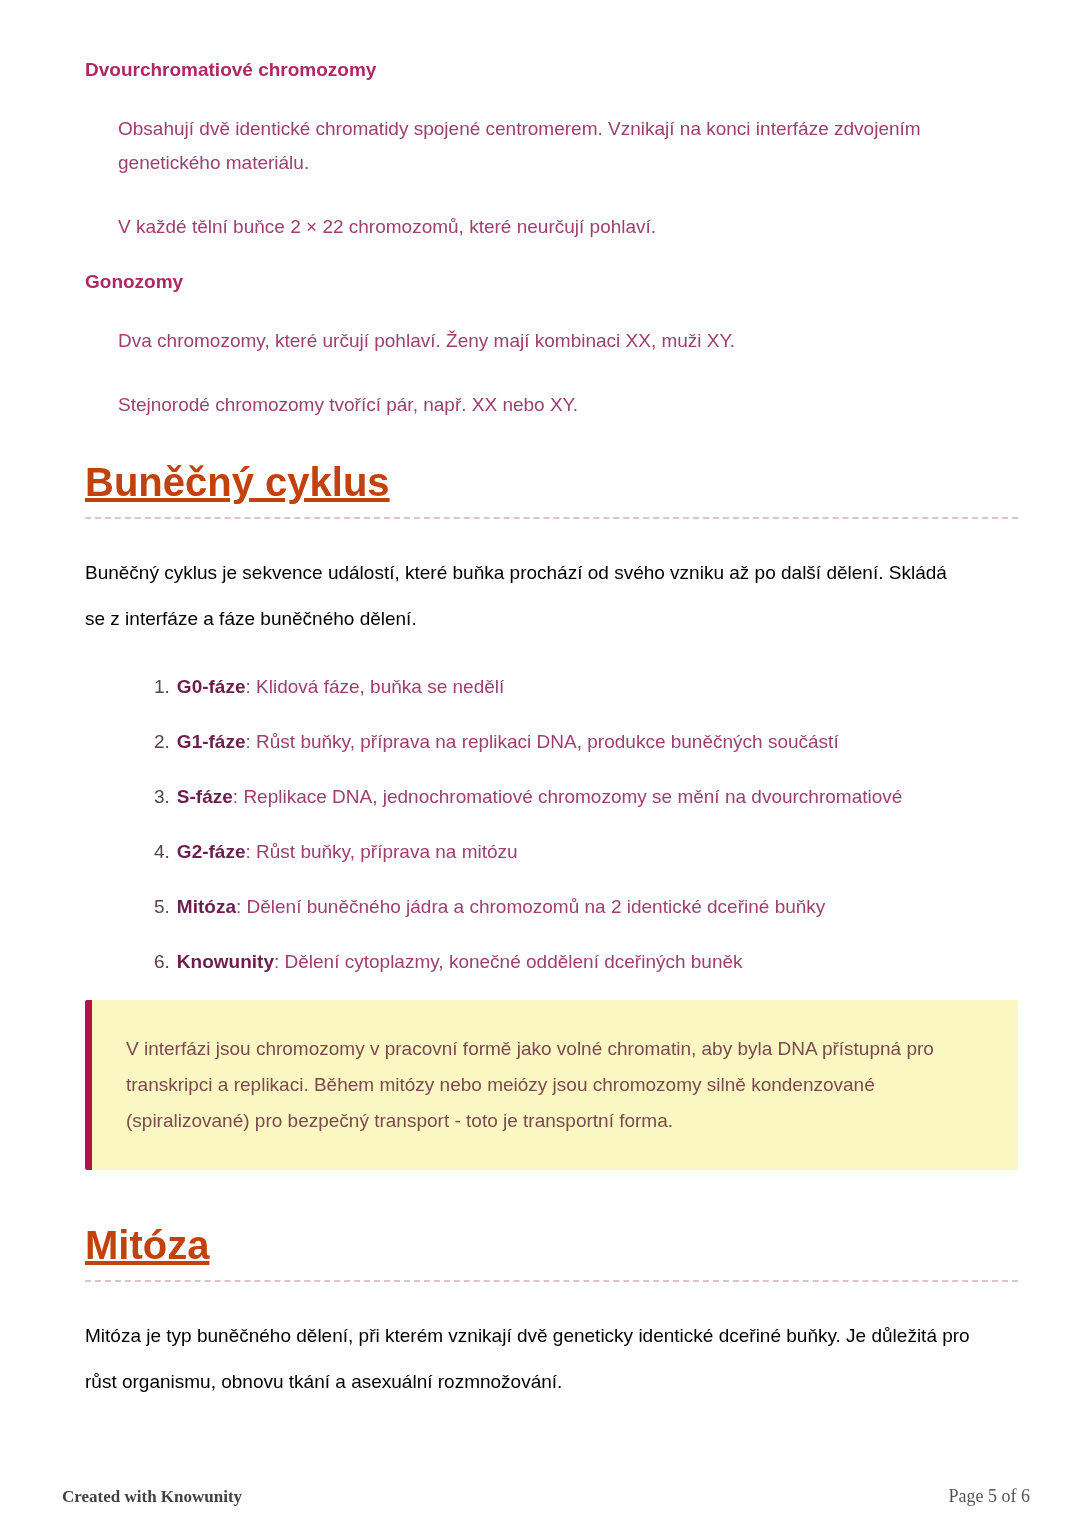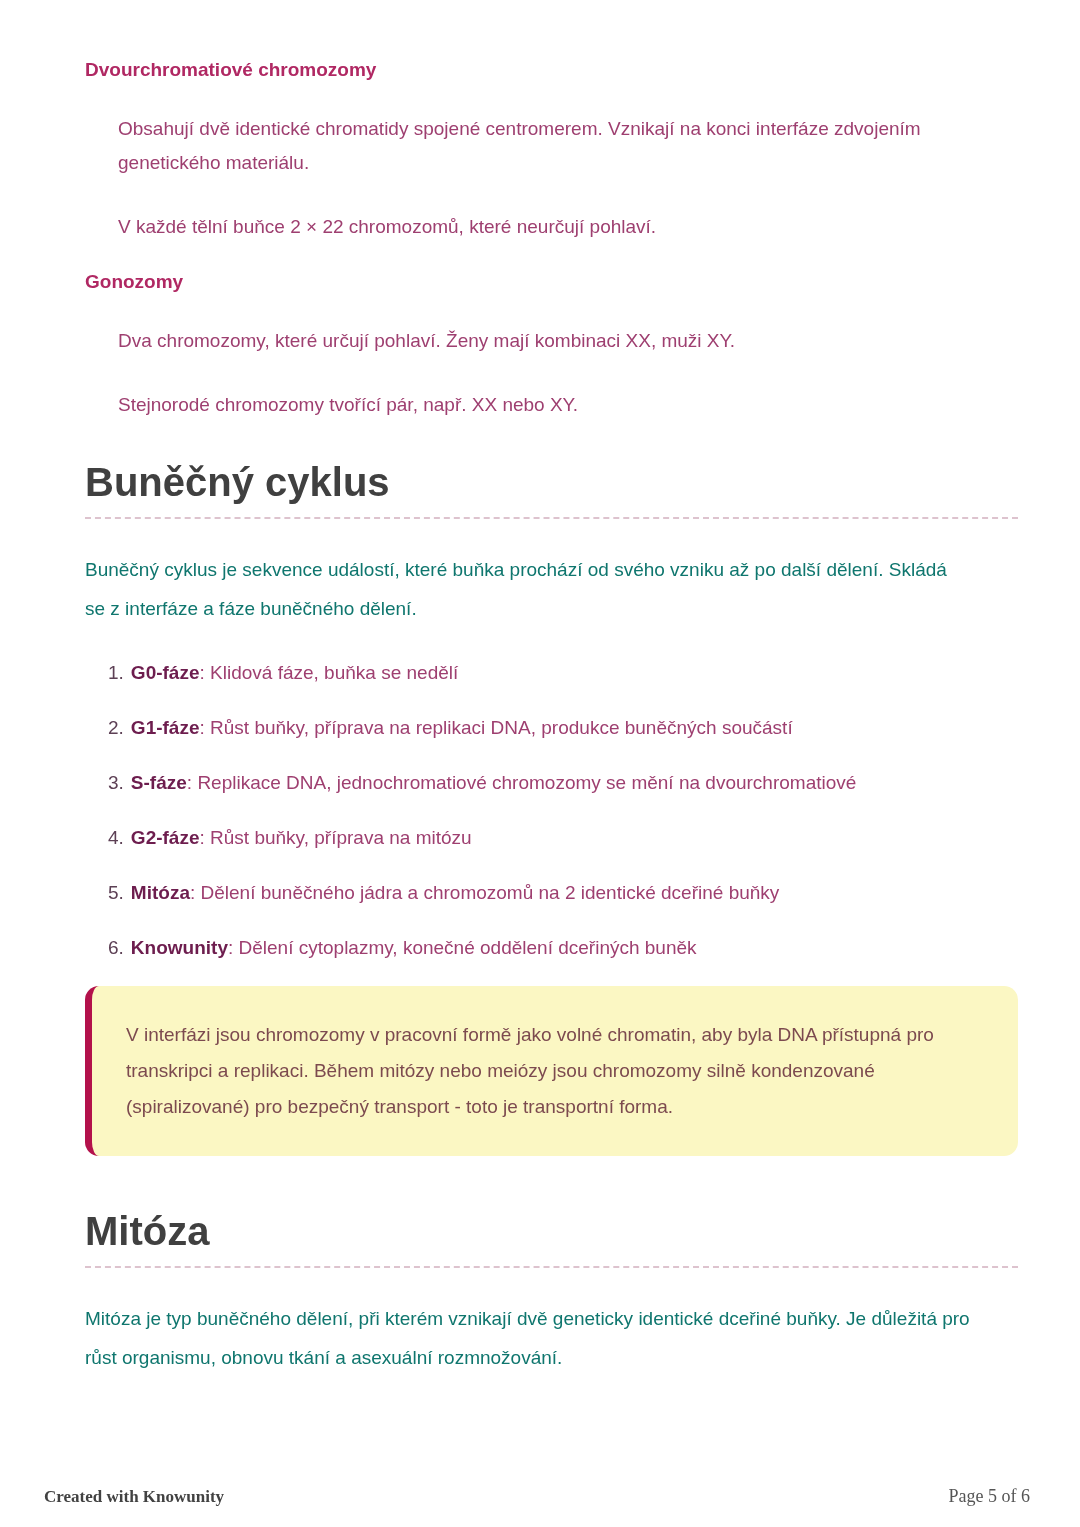--- a/index.html
+++ b/index.html
@@ -25,65 +25,67 @@
     margin: 30px 0 0 33px;
     max-width: 850px;
     font-size: 19px;
     line-height: 34px;
     color: #9e3f70;
   }
   .major-heading {
     margin-top: 37px;
     font-size: 40px;
     font-weight: 700;
-    color: #404040;
+    color: #c2410c;
     line-height: 46px;
     padding-bottom: 12px;
     border-bottom: 2px dashed #ddc3ce;
+    text-decoration: underline;
   }
   .intro {
     margin-top: 31px;
     max-width: 885px;
     font-size: 19px;
-    line-height: 39px;
-    color: #0f766e;
+    line-height: 46px;
+    color: #000000;
   }
   ol.phase-list {
     list-style: none;
     margin: 28px 0 0 23px;
   }
   ol.phase-list li {
     font-size: 19px;
     line-height: 34px;
     margin-bottom: 21px;
     color: #9e3f70;
+    margin-left: 46px;
   }
   ol.phase-list .num {
     color: #5d4055;
     margin-right: 7px;
   }
   ol.phase-list .term {
     font-weight: 700;
     color: #6d1d4e;
   }
   .callout {
     margin-top: 12px;
     background: #fbf7c3;
     border-left: 7px solid #b3114b;
-    border-radius: 14px;
+    border-radius: 2px;
     padding: 31px 34px;
     font-size: 19px;
     line-height: 36px;
     color: #7c4a4f;
     max-width: 933px;
   }
   .major-heading.second { margin-top: 52px; }
   .footer {
     position: absolute;
-    left: 44px;
+    left: 62px;
     right: 50px;
     bottom: 20px;
     display: flex;
     justify-content: space-between;
     align-items: baseline;
     font-family: "Liberation Serif", serif;
     font-size: 17px;
     color: #4d4d4d;
   }
   .footer .brand { font-weight: 700; color: #424242; }

